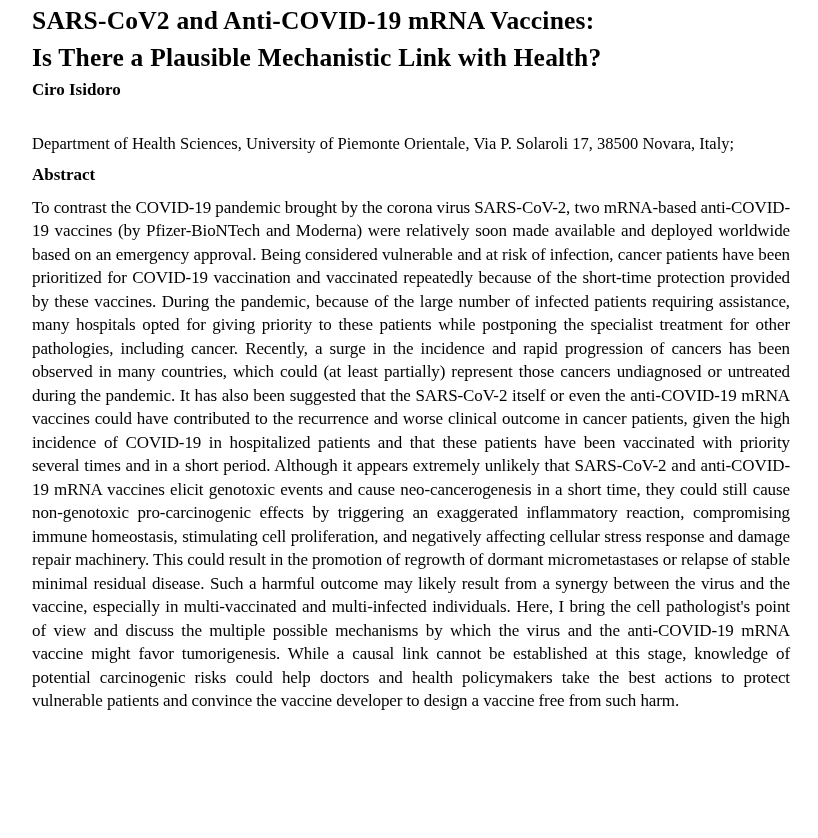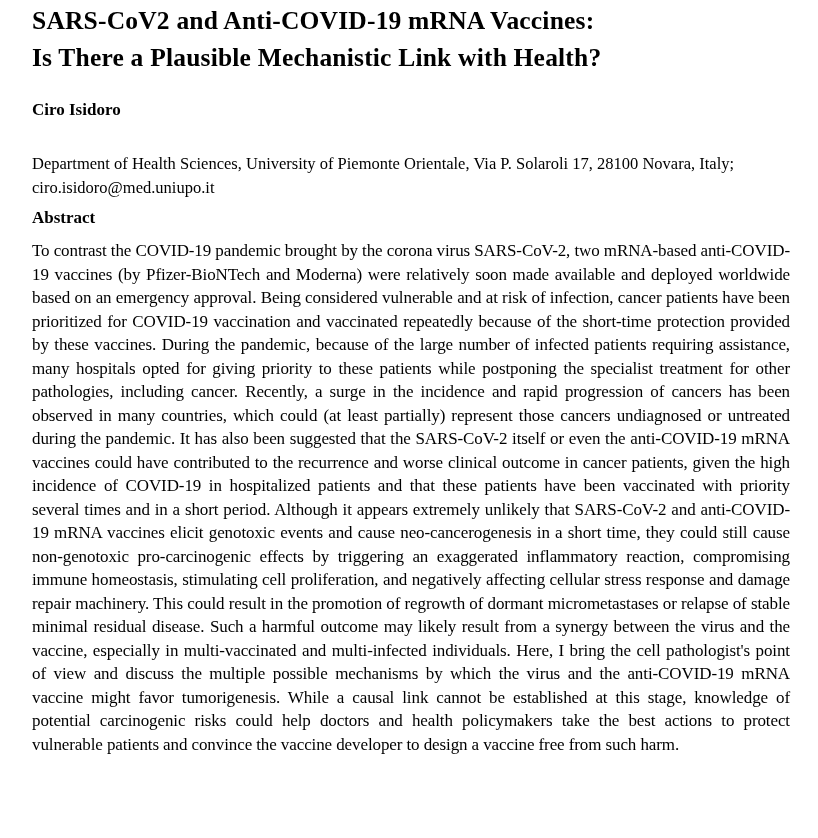--- a/index.html
+++ b/index.html
@@ -23,21 +23,21 @@
     background: #ffffff;
   }
   .title {
     margin: 0;
     font-size: 25.5px;
     font-weight: bold;
     line-height: 37px;
     letter-spacing: 0.2px;
   }
   .author {
-    margin-top: 23px;
+    margin-top: 3px;
     font-size: 17px;
     font-weight: bold;
     line-height: 22px;
   }
   .affiliation-block {
     margin-top: 31px;
     font-size: 16.5px;
     line-height: 23.5px;
   }
   .abstract-heading {
@@ -60,21 +60,20 @@
 <div class="page">
 
   <h1 class="title">
     <span>SARS-CoV2 and Anti-COVID-19 mRNA Vaccines:</span><br>
     <span>Is There a Plausible Mechanistic Link with Health?</span>
   </h1>
 
   <div class="author">Ciro Isidoro</div>
 
   <div class="affiliation-block">
-    <div>Department of Health Sciences, University of Piemonte Orientale, Via P. Solaroli 17, 28100 Novara, Italy;</div>
-    <div>ciro.isidoro@med.uniupo.it</div>
+    <div>Department of Health Sciences, University of Piemonte Orientale, Via P. Solaroli 17, 38500 Novara, Italy;</div>
   </div>
 
   <div class="abstract-heading">Abstract</div>
 
   <p class="abstract-body">To contrast the COVID-19 pandemic brought by the corona virus SARS-CoV-2, two mRNA-based anti-COVID-19 vaccines (by Pfizer-BioNTech and Moderna) were relatively soon made available and deployed worldwide based on an emergency approval. Being considered vulnerable and at risk of infection, cancer patients have been prioritized for COVID-19 vaccination and vaccinated repeatedly because of the short-time protection provided by these vaccines. During the pandemic, because of the large number of infected patients requiring assistance, many hospitals opted for giving priority to these patients while postponing the specialist treatment for other pathologies, including cancer. Recently, a surge in the incidence and rapid progression of cancers has been observed in many countries, which could (at least partially) represent those cancers undiagnosed or untreated during the pandemic. It has also been suggested that the SARS-CoV-2 itself or even the anti-COVID-19 mRNA vaccines could have contributed to the recurrence and worse clinical outcome in cancer patients, given the high incidence of COVID-19 in hospitalized patients and that these patients have been vaccinated with priority several times and in a short period. Although it appears extremely unlikely that SARS-CoV-2 and anti-COVID-19 mRNA vaccines elicit genotoxic events and cause neo-cancerogenesis in a short time, they could still cause non-genotoxic pro-carcinogenic effects by triggering an exaggerated inflammatory reaction, compromising immune homeostasis, stimulating cell proliferation, and negatively affecting cellular stress response and damage repair machinery. This could result in the promotion of regrowth of dormant micrometastases or relapse of stable minimal residual disease. Such a harmful outcome may likely result from a synergy between the virus and the vaccine, especially in multi-vaccinated and multi-infected individuals. Here, I bring the cell pathologist's point of view and discuss the multiple possible mechanisms by which the virus and the anti-COVID-19 mRNA vaccine might favor tumorigenesis. While a causal link cannot be established at this stage, knowledge of potential carcinogenic risks could help doctors and health policymakers take the best actions to protect vulnerable patients and convince the vaccine developer to design a vaccine free from such harm.</p>
 
 </div>
 
 </body></html>

